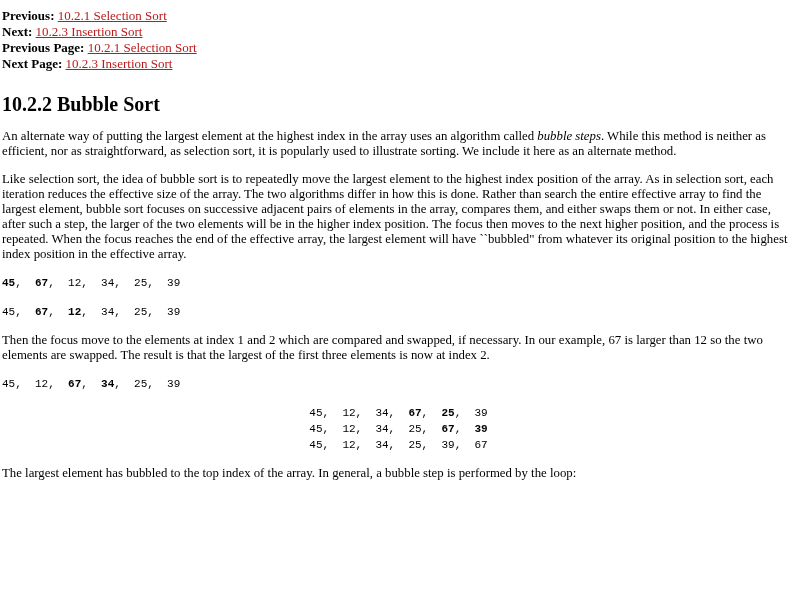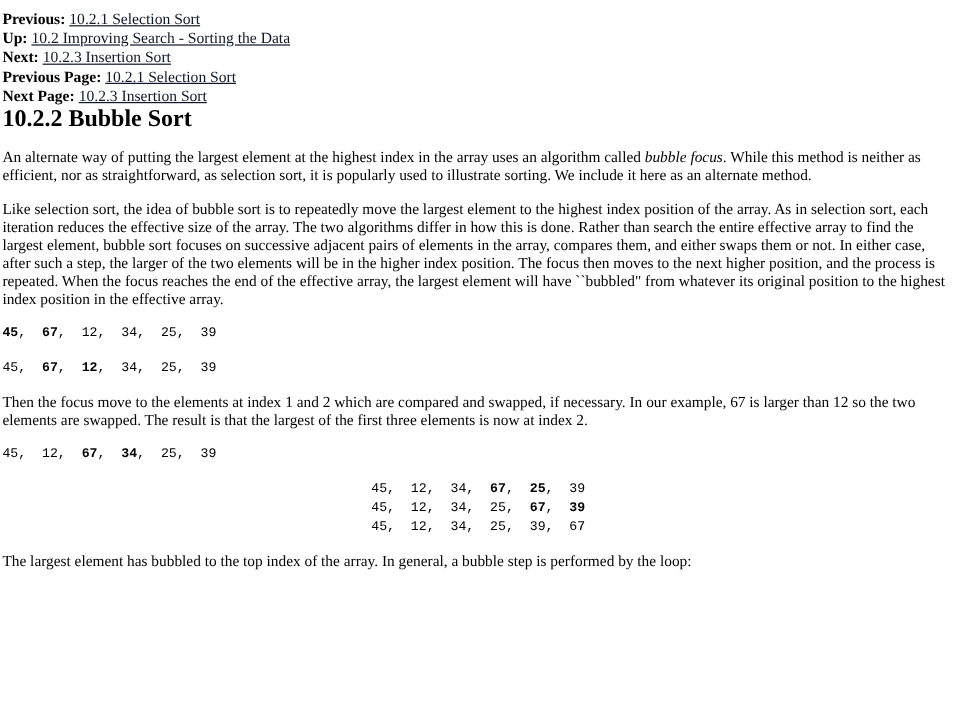--- a/index.html
+++ b/index.html
@@ -17,29 +17,30 @@
   }
   
   .nav-block { margin-bottom: 0; }
   .nav-line {
     font-size: 13px;
     line-height: 16px;
     white-space: nowrap;
   }
   .nav-line b { font-weight: bold; text-align: right; }
   .nav-line a {
-    color: #0f172a;
+    color: #b91c1c;
     text-decoration: underline;
     cursor: pointer;
   }
   
   h2.section-heading {
     font-size: 20px;
     font-weight: bold;
     line-height: 23px;
+    margin-top: 21px;
     margin-bottom: 13px;
   }
   
   p.body-para {
     font-size: 12.8px;
     line-height: 15px;
     margin: 13px 0;
     text-align: left;
   }
   p.body-para .it { font-style: italic; }
@@ -55,28 +56,27 @@
   .array-group { margin: 13px 0; text-align: center; }
   .array-group .array-line { margin: 0; }
   .array-line .bd { font-weight: bold; }
 </style>
 </head>
 <body>
 
 <div class="page">
   <nav class="nav-block" id="nav-block">
       <div class="nav-line"><b>Previous:</b> <a href="#">10.2.1 Selection Sort</a></div>
-      <div class="nav-line"><b>Up:</b> <a href="#">10.2 Improving Search - Sorting the Data</a></div>
       <div class="nav-line"><b>Next:</b> <a href="#">10.2.3 Insertion Sort</a></div>
       <div class="nav-line"><b>Previous Page:</b> <a href="#">10.2.1 Selection Sort</a></div>
       <div class="nav-line"><b>Next Page:</b> <a href="#">10.2.3 Insertion Sort</a></div>
     </nav>
   <h2 class="section-heading">10.2.2 Bubble Sort</h2>
   <main id="content">
-      <p class="body-para"><span>An alternate way of putting the largest element at the highest index in the array uses an algorithm called </span><span class="it">bubble focus</span><span>. While this method is neither as efficient, nor as straightforward, as selection sort, it is popularly used to illustrate sorting. We include it here as an alternate method.</span></p>
+      <p class="body-para"><span>An alternate way of putting the largest element at the highest index in the array uses an algorithm called </span><span class="it">bubble steps</span><span>. While this method is neither as efficient, nor as straightforward, as selection sort, it is popularly used to illustrate sorting. We include it here as an alternate method.</span></p>
       <p class="body-para"><span>Like selection sort, the idea of bubble sort is to repeatedly move the largest element to the highest index position of the array. As in selection sort, each iteration reduces the effective size of the array. The two algorithms differ in how this is done. Rather than search the entire effective array to find the largest element, bubble sort focuses on successive adjacent pairs of elements in the array, compares them, and either swaps them or not. In either case, after such a step, the larger of the two elements will be in the higher index position. The focus then moves to the next higher position, and the process is repeated. When the focus reaches the end of the effective array, the largest element will have ``bubbled" from whatever its original position to the highest index position in the effective array.</span></p>
       <div class="array-line"><span class="bd">45</span>,  <span class="bd">67</span>,  <span>12</span>,  <span>34</span>,  <span>25</span>,  <span>39</span></div>
       <div class="array-line"><span>45</span>,  <span class="bd">67</span>,  <span class="bd">12</span>,  <span>34</span>,  <span>25</span>,  <span>39</span></div>
       <p class="body-para"><span>Then the focus move to the elements at index 1 and 2 which are compared and swapped, if necessary. In our example, 67 is larger than 12 so the two elements are swapped. The result is that the largest of the first three elements is now at index 2.</span></p>
       <div class="array-line"><span>45</span>,  <span>12</span>,  <span class="bd">67</span>,  <span class="bd">34</span>,  <span>25</span>,  <span>39</span></div>
       <div class="array-group">
         <div class="array-line"><span>45</span>,  <span>12</span>,  <span>34</span>,  <span class="bd">67</span>,  <span class="bd">25</span>,  <span>39</span></div>
         <div class="array-line"><span>45</span>,  <span>12</span>,  <span>34</span>,  <span>25</span>,  <span class="bd">67</span>,  <span class="bd">39</span></div>
         <div class="array-line"><span>45</span>,  <span>12</span>,  <span>34</span>,  <span>25</span>,  <span>39</span>,  <span>67</span></div>
       </div>

